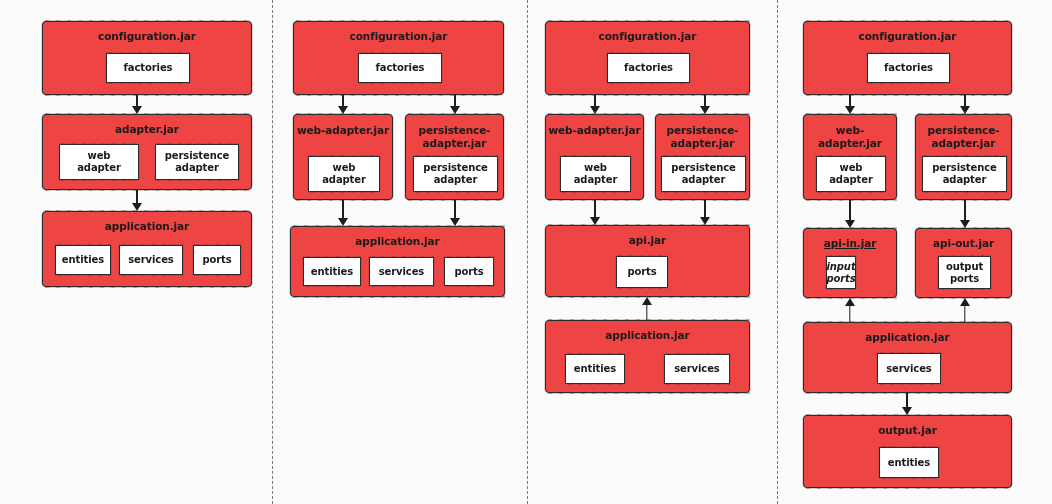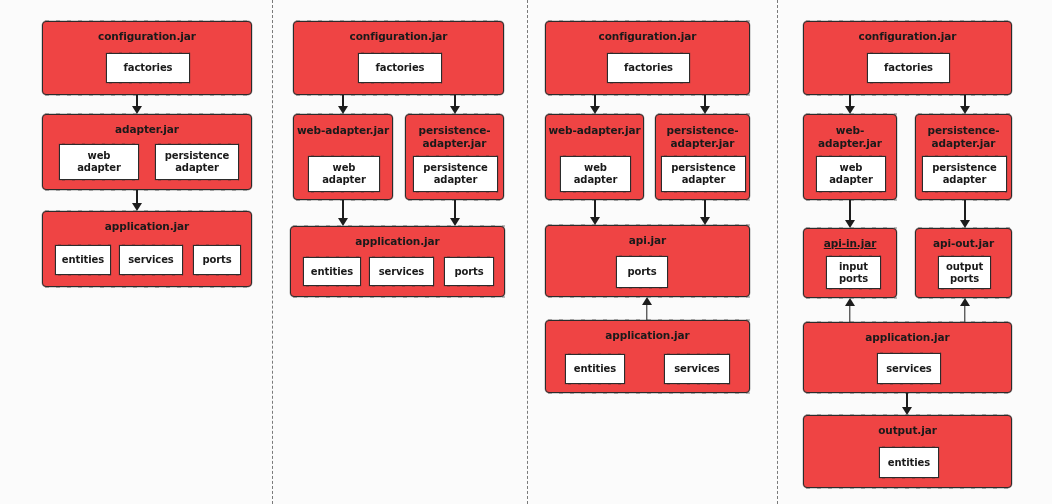--- a/index.html
+++ b/index.html
@@ -278,21 +278,21 @@
       <div class="shaft" style="height:22px;"></div>
         <div class="head"></div>
     </div>
     <div class="arrow down" style="left:178px;top:200px;width:20px;height:28px;">
       <div class="shaft" style="height:22px;"></div>
         <div class="head"></div>
     </div>
 
     <div class="jar" style="left:26px;top:228px;width:94px;height:70px;">
       <div class="jar-title" style="top:8px;text-decoration:underline;">api-in.jar</div>
-      <div class="comp" style="left:22px;top:27px;width:55px;height:33px;">input
+      <div class="comp" style="left:22px;top:27px;width:30px;height:33px;font-style:italic;">input
 ports</div>
     </div>
 
     <div class="jar" style="left:138px;top:228px;width:97px;height:70px;">
       <div class="jar-title" style="top:8px;">api-out.jar</div>
       <div class="comp" style="left:22px;top:27px;width:53px;height:33px;">output
 ports</div>
     </div>
 
     <div class="arrow up thin" style="left:63px;top:298px;width:20px;height:24px;">

